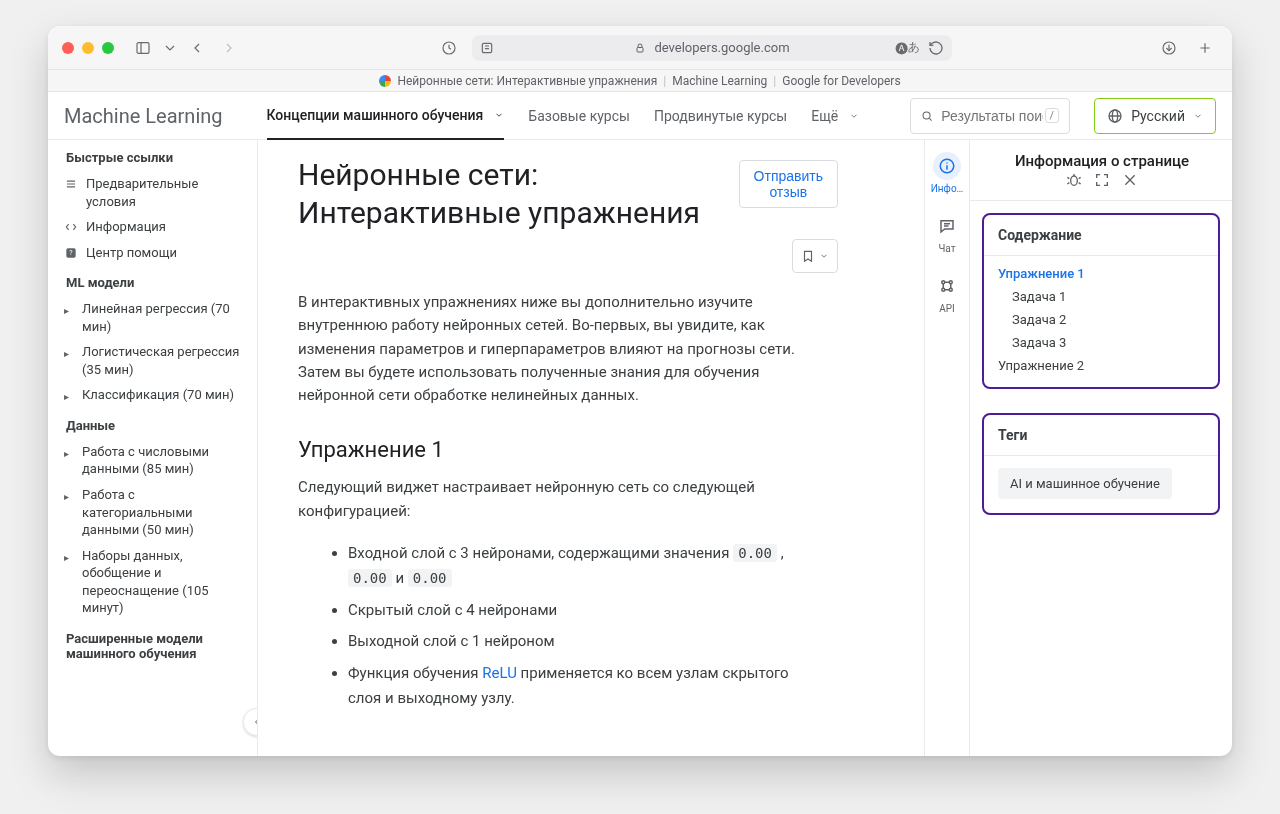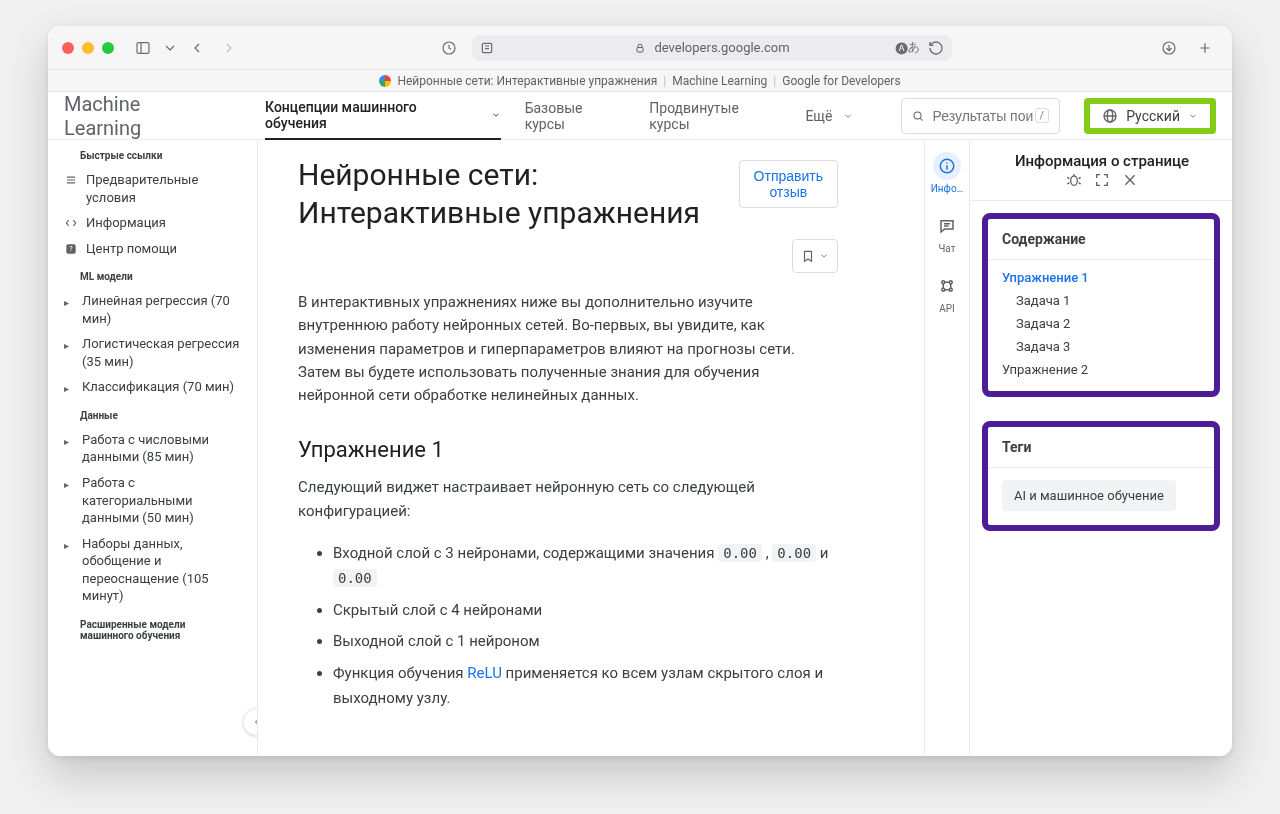--- a/index.html
+++ b/index.html
@@ -26,60 +26,60 @@
   .page-inner{flex:1;display:flex;flex-direction:column;min-width:0;}
   .topnav{height:48px;border-bottom:1px solid #e8eaed;display:flex;align-items:center;padding:0 16px;gap:24px;font-size:14px;}
   .brand{font-size:20px;color:#5f6368;font-weight:400;margin-right:20px;}
   .nav-item{display:flex;align-items:center;gap:11px;color:#5f6368;cursor:pointer;height:48px;}
   .nav-item.active{color:#202124;border-bottom:2px solid #202124;font-weight:500;}
   .caret{width:10px;height:10px;}
   .flexsp{flex:1;}
   .search{display:flex;align-items:center;border:1px solid #dadce0;border-radius:4px;height:36px;padding:0 10px;width:160px;color:#5f6368;}
   .search input{border:0;outline:0;font-size:14px;width:100%;color:#5f6368;}
   .search .slash{border:1px solid #dadce0;border-radius:3px;font-size:11px;padding:0 4px;color:#80868b;}
-  .lang{display:flex;align-items:center;gap:8px;border:6px solid #84cc16;border-radius:4px;height:36px;padding:0 12px;font-size:14px;color:#3c4043;}
+  .lang{display:flex;align-items:center;gap:8px;border:1px solid #84cc16;border-radius:4px;height:36px;padding:0 12px;font-size:14px;color:#3c4043;}
   .subnav{height:40px;border-bottom:1px solid #e8eaed;display:flex;align-items:center;padding:0 16px;gap:28px;font-size:14px;}
   .subnav .tab{color:#5f6368;height:40px;display:flex;align-items:center;cursor:pointer;}
   .subnav .tab.active{color:#202124;border-bottom:2px solid #1a73e8;font-weight:500;}
   .body{flex:1;display:flex;min-height:0;position:relative;}
   
   .sidebar{width:210px;flex:0 0 210px;border-right:1px solid #e8eaed;overflow:hidden;position:relative;display:flex;flex-direction:column;}
   .filter{margin:14px 12px 10px;display:flex;align-items:center;gap:8px;background:#f1f3f4;border-radius:4px;padding:6px 10px;font-size:13px;color:#5f6368;}
   .side-scroll{flex:1;overflow:auto;padding:0 0 40px;}
-  .side-h{font-size:10px;font-weight:700;color:#3c4043;padding:10px 32px 6px;}
+  .side-h{font-size:13px;font-weight:700;color:#3c4043;padding:10px 18px 6px;}
   .side-item{display:flex;align-items:flex-start;gap:8px;padding:4px 16px;font-size:13px;color:#3c4043;line-height:1.35;cursor:pointer;}
   .side-item .ic{width:14px;height:14px;flex:0 0 14px;margin-top:2px;color:#5f6368;}
   .side-item .arrow{width:10px;flex:0 0 10px;color:#5f6368;font-size:10px;margin-top:4px;}
   .collapse-btn{position:absolute;right:-14px;bottom:20px;width:28px;height:28px;border-radius:50%;background:#fff;border:1px solid #e8eaed;display:flex;align-items:center;justify-content:center;box-shadow:0 1px 3px rgba(0,0,0,0.15);color:#5f6368;z-index:3;}
   
   .article-wrap{flex:1;overflow:auto;position:relative;}
   .article{padding:16px 40px 30px;max-width:620px;}
   h1{font-size:30px;font-weight:400;line-height:1.25;margin:0 0 18px;color:#202124;}
   .h1row{display:flex;align-items:flex-start;gap:16px;}
   .h1row .actions{margin-left:auto;display:flex;gap:10px;align-items:flex-end;padding-top:4px;}
   .btn-outline{border:1px solid #dadce0;color:#1a73e8;background:#fff;border-radius:4px;padding:7px 14px;font-size:14px;cursor:pointer;}
   .btn-icon{border:1px solid #dadce0;border-radius:4px;height:34px;padding:0 8px;display:flex;align-items:center;gap:4px;color:#5f6368;cursor:pointer;}
   p{font-size:15px;line-height:1.55;color:#3c4043;margin:0 0 18px;}
   h2{font-size:22px;font-weight:400;margin:30px 0 14px;color:#202124;}
-  ul.content{padding-left:34px;margin:0 1px 18px;}
+  ul.content{padding-left:34px;margin:0 16px 18px;}
   ul.content li{font-size:15px;line-height:1.7;color:#3c4043;margin-bottom:6px;}
   code.v{background:#f1f3f4;padding:1px 5px;border-radius:3px;font-family:ui-monospace,Menlo,monospace;font-size:14px;}
   a.link{color:#1a73e8;text-decoration:none;}
   
   .rail{width:46px;flex:0 0 46px;border-left:1px solid #e8eaed;border-right:1px solid #e8eaed;display:flex;flex-direction:column;align-items:center;gap:18px;padding-top:12px;}
   .rail .rb{display:flex;flex-direction:column;align-items:center;gap:3px;color:#5f6368;font-size:10px;width:46px;cursor:pointer;}
   .rail .rb.active{color:#1a73e8;}
   .rail .circ{width:28px;height:28px;border-radius:50%;display:flex;align-items:center;justify-content:center;}
   .rail .rb.active .circ{background:#e8f0fe;}
   
   .rpanel{width:262px;flex:0 0 262px;display:flex;flex-direction:column;overflow:auto;}
   .rpanel-h{display:flex;align-items:center;padding:12px 12px 12px 14px;border-bottom:1px solid #e8eaed;flex-direction:column;}
   .rpanel-h .title{font-size:15px;font-weight:500;line-height:1.3;flex:1;}
   .rpanel-h .icons{display:flex;gap:12px;color:#5f6368;}
-  .card{border:6px solid #4c1d95;border-radius:8px;margin:12px;}
+  .card{border:2px solid #4c1d95;border-radius:8px;margin:12px;}
   .card-h{padding:12px 14px;font-size:14px;font-weight:700;color:#3c4043;border-bottom:1px solid #e8eaed;}
   .toc{padding:10px 14px 14px;display:flex;flex-direction:column;gap:8px;font-size:13px;}
   .toc .l1{color:#1a73e8;font-weight:500;}
   .toc .l2{padding-left:14px;color:#3c4043;}
   .tag{display:inline-block;background:#f1f3f4;border-radius:4px;padding:8px 12px;font-size:13px;color:#3c4043;margin:12px 14px 14px;}
   .icon{width:16px;height:16px;}
 </style>
 </head>
 <body>
 

